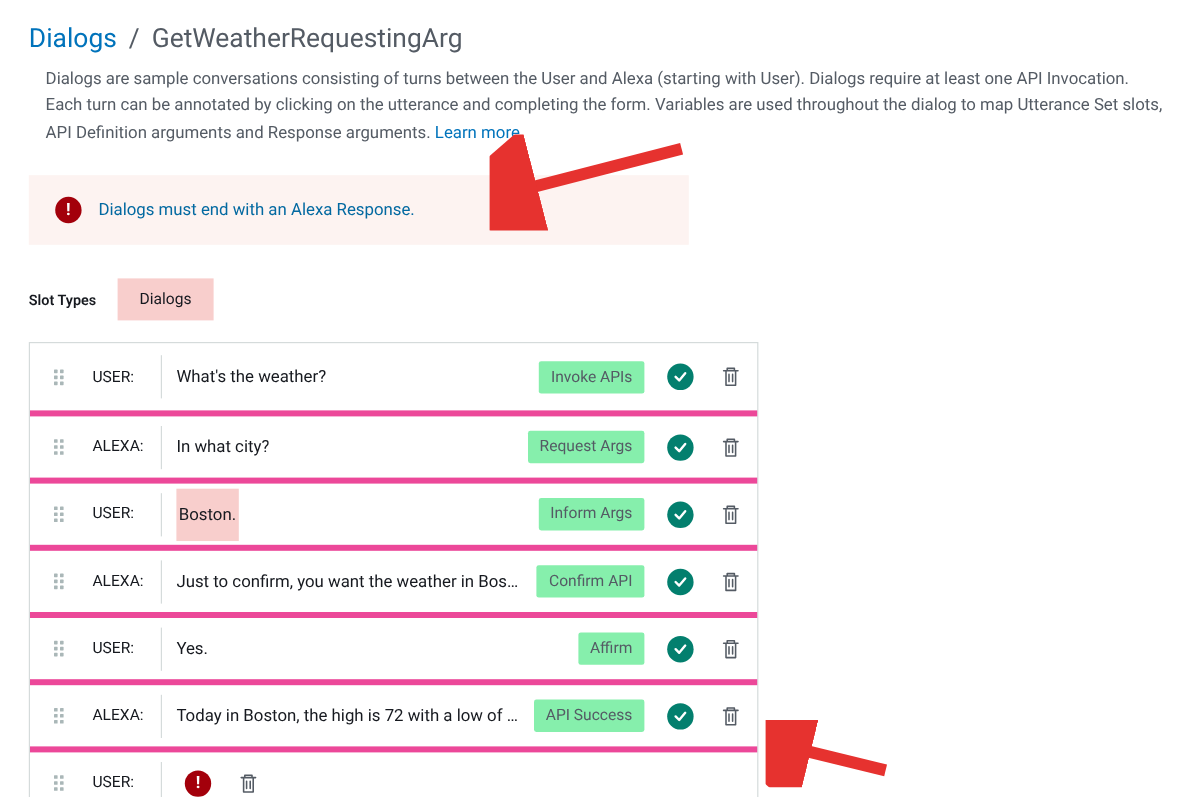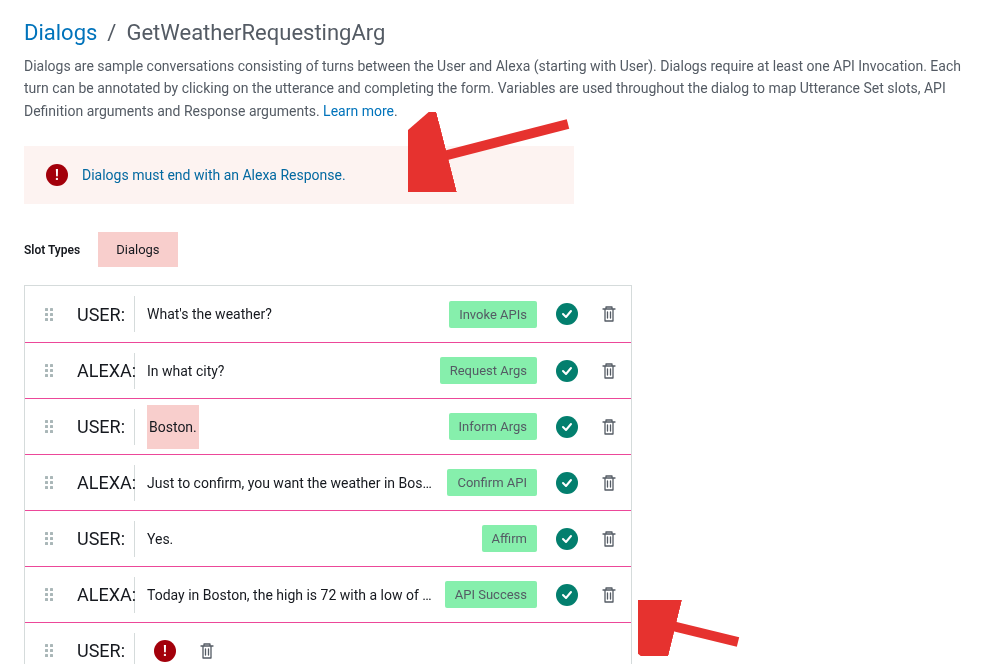--- a/index.html
+++ b/index.html
@@ -28,20 +28,21 @@
     }
     .breadcrumb-current {
       color: #545b64;
       font-weight: 400;
     }
     .description {
       color: #545b64;
       font-size: 14px;
       line-height: 1.6;
       margin-bottom: 24px;
+      margin-left: 14px;
     }
     .link-inline {
       color: #0073bb;
       text-decoration: none;
       cursor: pointer;
     }
     .alert {
       display: inline-flex;
       align-items: center;
       gap: 14px;
@@ -84,21 +85,21 @@
       padding: 10px 18px;
       font-size: 13px;
     }
     .dialog-table {
       width: 608px;
       border: 1px solid #d5dbdb;
     }
     .dialog-row {
       display: flex;
       align-items: center;
-      border-top: 1px solid #ec4899;
+      border-top: 5px solid #ec4899;
       height: 56px;
     }
     .dialog-row:first-child {
       border-top: none;
     }
     .drag-col {
       width: 48px;
       display: flex;
       align-items: center;
       justify-content: center;
@@ -112,21 +113,21 @@
       gap: 2px;
     }
     .drag-handle span {
       width: 3px;
       height: 3px;
       background: #aab7b8;
       border-radius: 0.5px;
     }
     .speaker-col {
       width: 62px;
-      font-size: 18px;
+      font-size: 13px;
       font-weight: 400;
       color: #16191f;
       padding-left: 4px;
       border-right: 1px solid #d5dbdb;
       height: 36px;
       display: flex;
       align-items: center;
     }
     .utterance-col {
       flex: 1;

